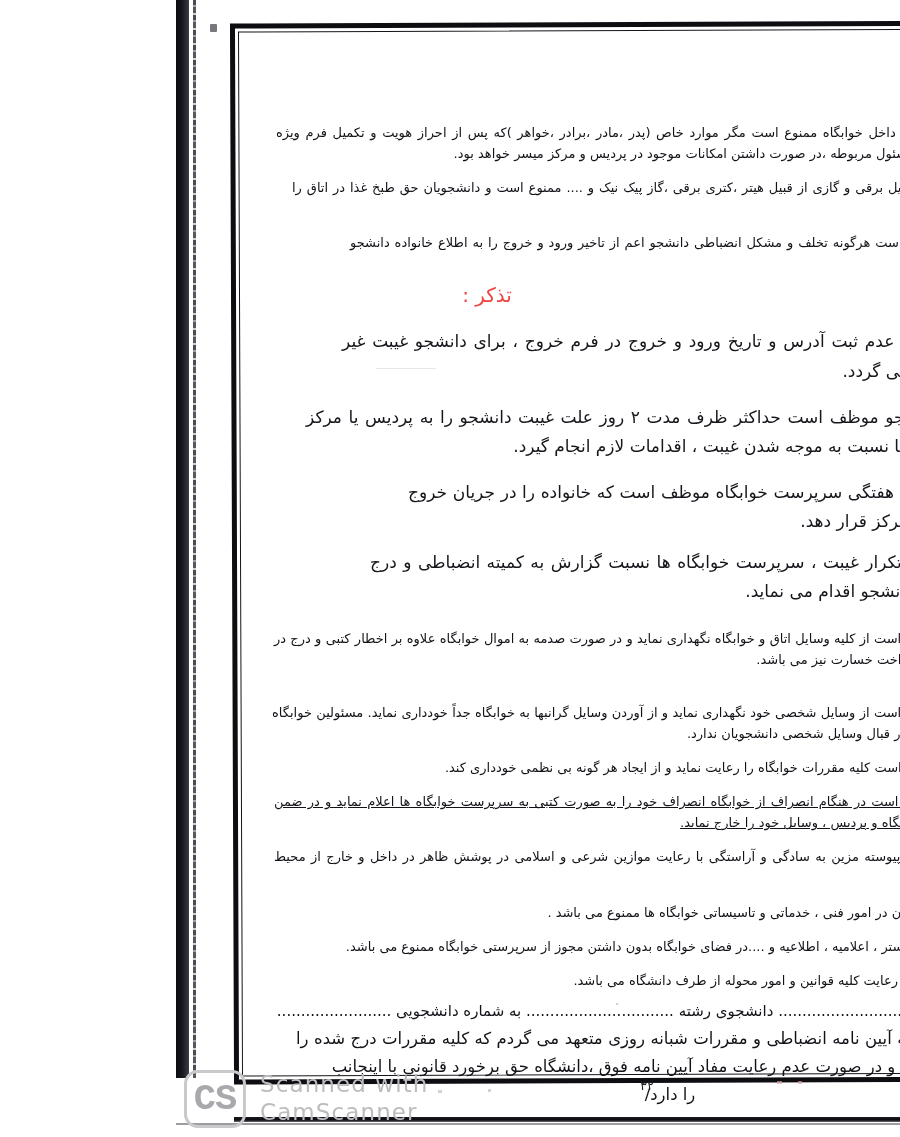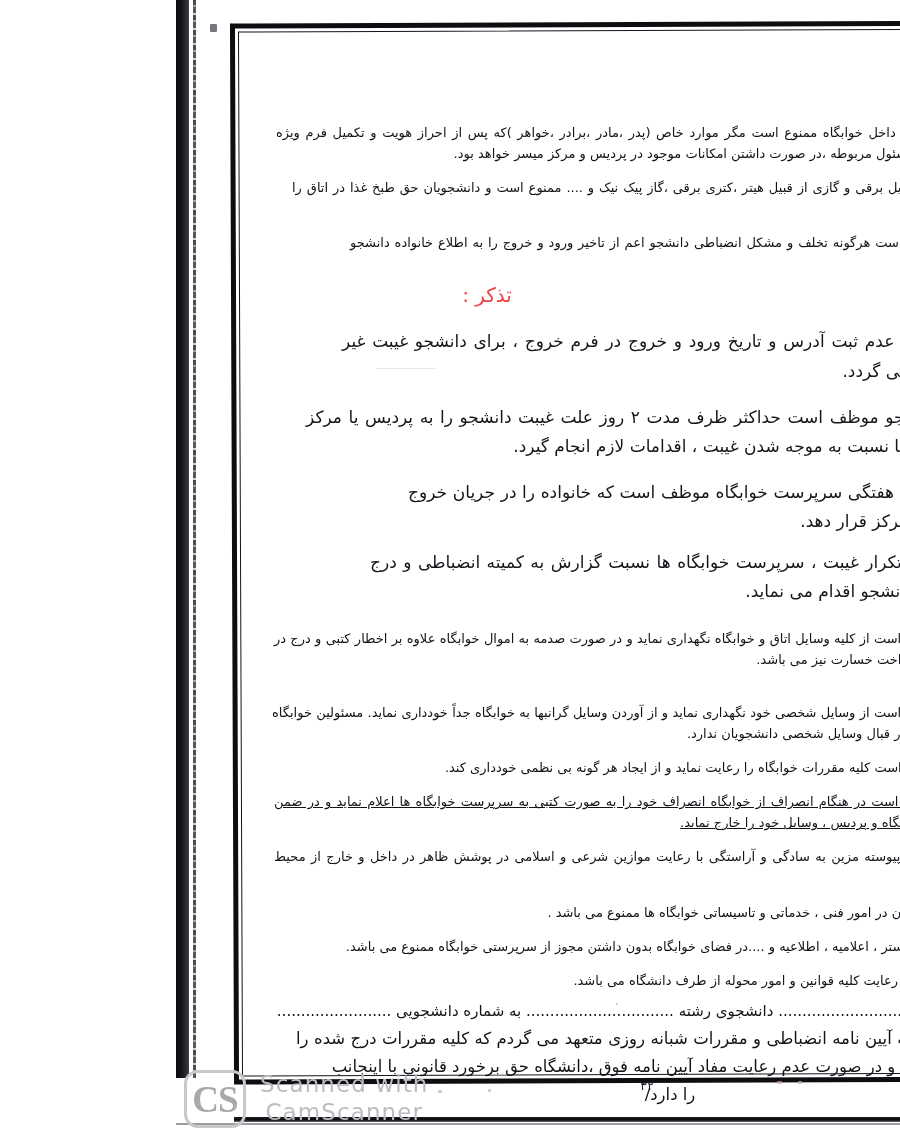--- a/index.html
+++ b/index.html
@@ -213,38 +213,37 @@
     border: 3.5px solid #c9c9cc;
     border-radius: 14px;
     box-sizing: border-box;
   }
   .cs-letters {
     position: absolute;
     inset: 0;
     display: flex;
     align-items: center;
     justify-content: center;
-    font-family: Liberation Serif, serif;
+    font-family: Liberation Mono, monospace;
     font-size: 37px;
     font-weight: 700;
     color: #a8a8ad;
     letter-spacing: -1px;
     direction: ltr;
   }
   .cs-text {
     position: absolute;
     left: 84px; top: 1070px;
     direction: ltr;
     font-family: "DejaVu Sans", "Liberation Sans", sans-serif;
     font-size: 23px;
     line-height: 1.22;
     color: #bcbcc0;
     letter-spacing: 1.1px;
     white-space: nowrap;
-    text-align: center;
   }
   .cs-text div { font-weight: 400; }
 
   
   .dust { position: absolute; background: #b9b9be; opacity: .65; }
 </style>
 </head>
 <body>
 
 <div class="page">

